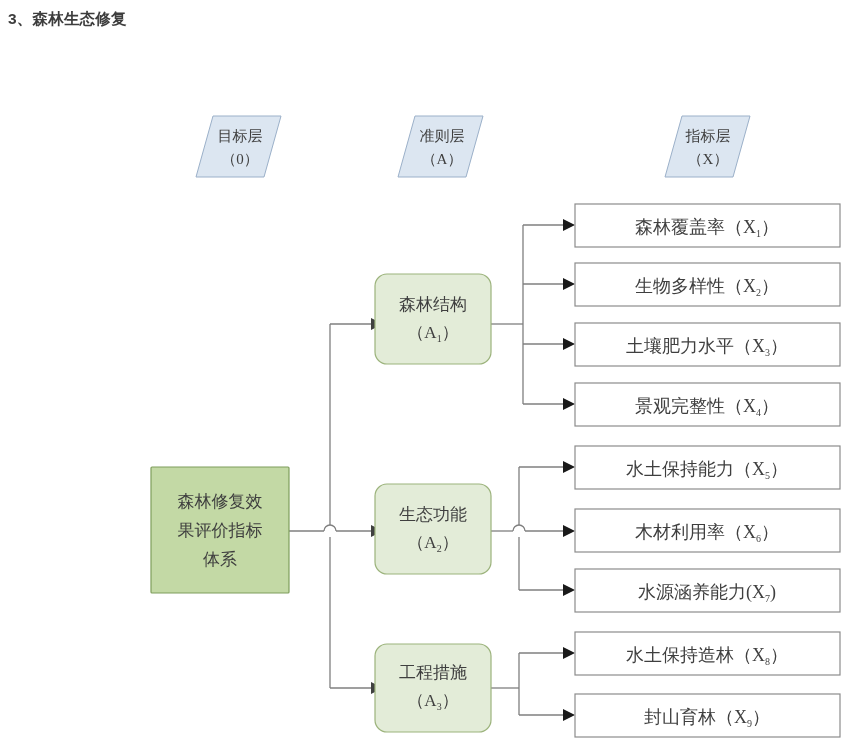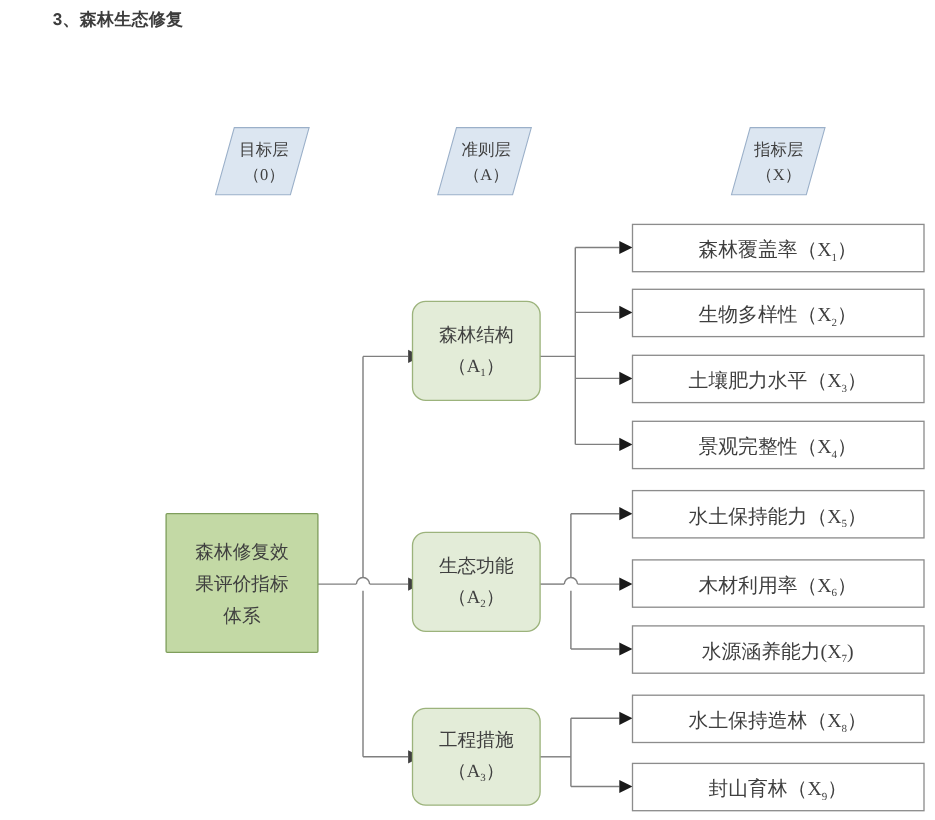--- a/index.html
+++ b/index.html
@@ -14,21 +14,20 @@
   #heading{
     position:absolute;left:8px;top:6px;width:830px;
   }
   #heading .line{
     font-weight:bold;
     font-size:15.5px;
     line-height:25px;
     color:#3d3d3d;
     letter-spacing:0.2px;
     white-space:nowrap;
-    margin-left:40px;
   }
   #diagram{
     position:absolute;left:0;top:12px;width:690px;height:745px;
   }
   svg{display:block;}
   .nodeText{
     font-family:"Liberation Serif","DejaVu Serif",serif;
     fill:#3f3f3f;
     text-anchor:middle;
   }

